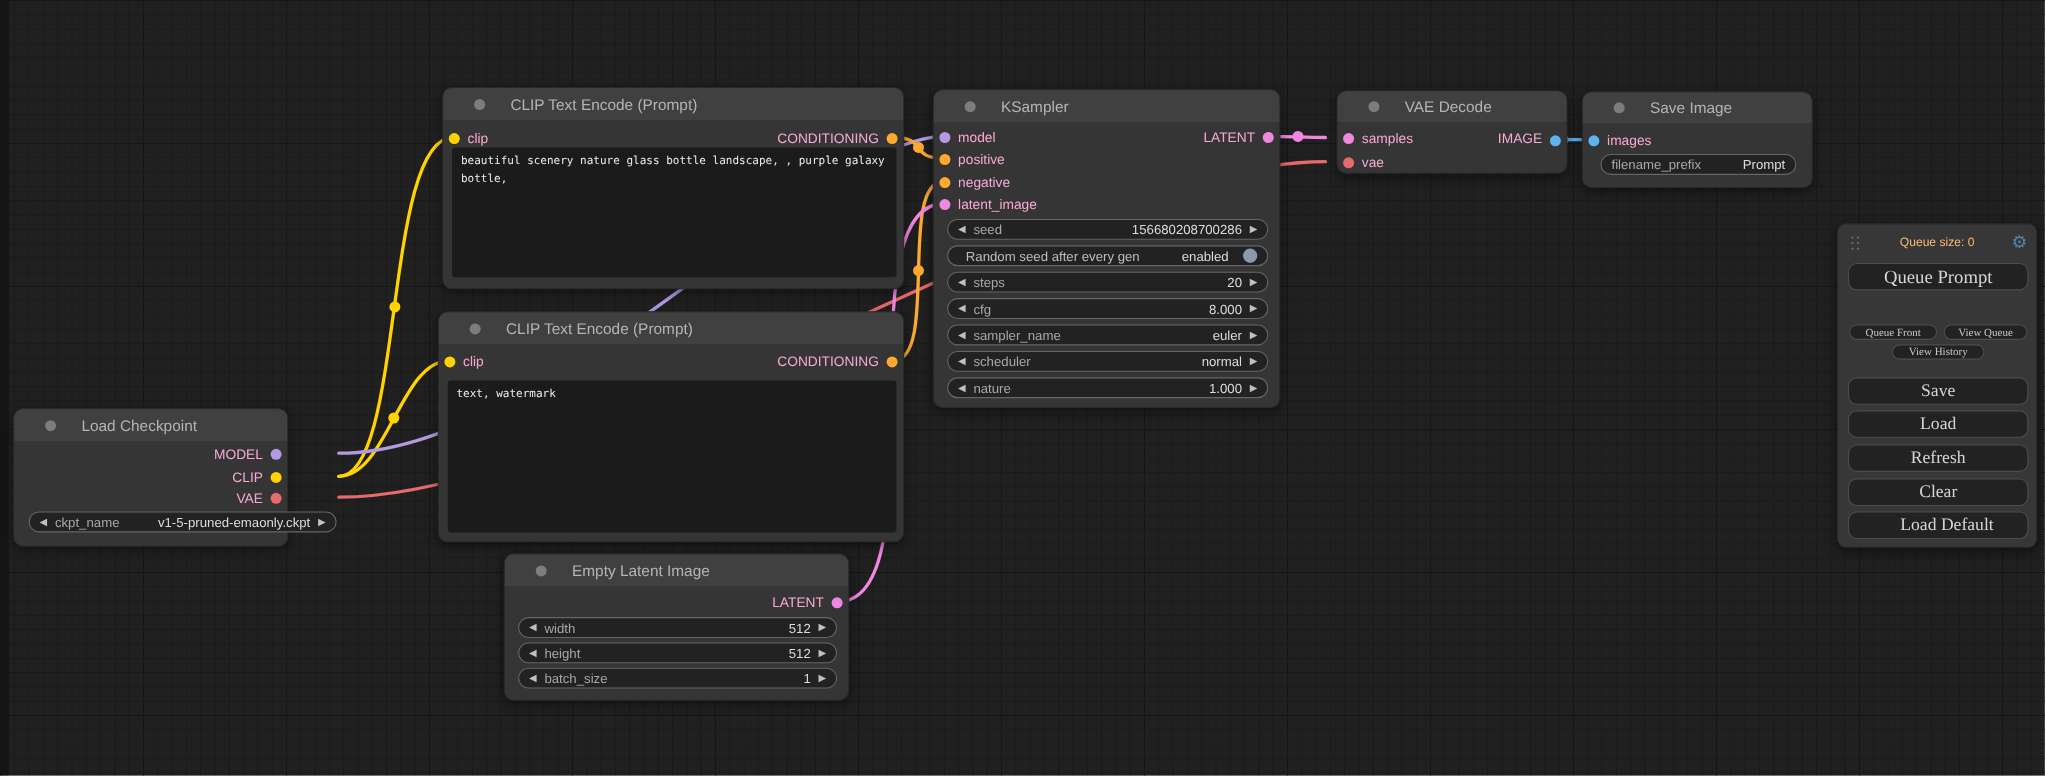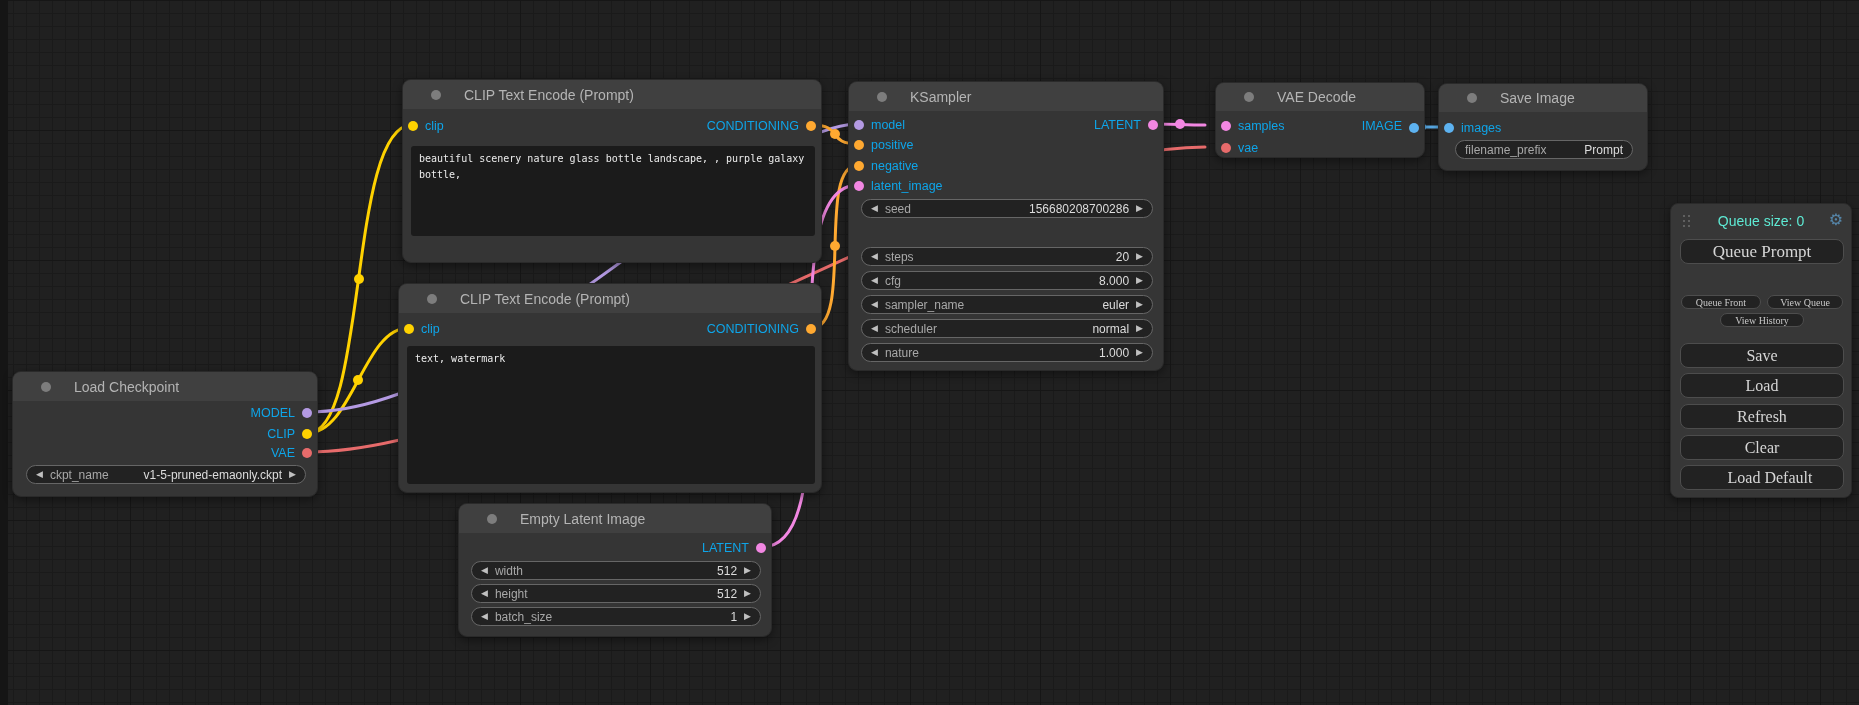--- a/index.html
+++ b/index.html
@@ -14,40 +14,40 @@
   .edge-strip{position:absolute;left:0;top:0;width:8px;height:705px;background:#151515;}
   svg.links{position:absolute;left:0;top:0;z-index:1;}
   .node{position:absolute;z-index:2;background:#353535;border:1px solid #2a2a2a;
     border-radius:9px;box-shadow:0 3px 10px rgba(0,0,0,.45);box-sizing:border-box;}
   .node-title{height:29px;background:#404040;border-radius:8px 8px 0 0;display:flex;
     align-items:center;gap:23px;padding:0 28px;box-sizing:border-box;}
   .node-title .tdot{width:10px;height:10px;border-radius:50%;background:#7d7d7d;flex:0 0 auto;}
   .node-title .ttext{color:#b4b4b4;font-size:14px;white-space:nowrap;}
   .slot-row{position:absolute;left:0;width:100%;height:14px;display:flex;
     justify-content:space-between;align-items:center;padding:0 22px;box-sizing:border-box;}
-  .slot-label{color:#0ea5e9;font-size:12.5px;white-space:nowrap;}
+  .slot-label{color:#f9a8d4;font-size:12.5px;white-space:nowrap;}
   .dot{position:absolute;width:10px;height:10px;border-radius:50%;z-index:3;}
   .dot.in{left:5px;} .dot.out{right:5px;}
   .pill{position:absolute;height:19px;background:#222;border:1px solid #666;
     border-radius:10px;display:flex;align-items:center;gap:7px;padding:0 9px;
     box-sizing:border-box;font-size:12px;}
   .pill .arrow{color:#c0c0c0;font-size:9px;line-height:1;flex:0 0 auto;}
   .pill .wlabel{color:#a8a8a8;white-space:nowrap;}
   .pill .wvalue{margin-left:auto;color:#dcdcdc;white-space:nowrap;}
   .pill .toggle{width:13px;height:13px;border-radius:50%;background:#8b99ae;flex:0 0 auto;margin-left:6px;}
   .prompt-box{position:absolute;background:#1b1b1b;border-radius:3px;color:#ececec;
     font-family:"DejaVu Sans Mono", monospace;font-size:10px;line-height:1.55;
     padding:5px 8px;box-sizing:border-box;white-space:pre-wrap;word-break:break-word;}
   
   #queue-panel{position:absolute;left:1670px;top:203px;width:182px;height:295px;z-index:4;
     background:#373737;border:1px solid #2a2a2a;border-radius:8px;
     box-shadow:0 3px 10px rgba(0,0,0,.5);box-sizing:border-box;}
   .qheader{position:absolute;left:0;top:7px;width:100%;height:20px;display:flex;
     align-items:center;justify-content:center;}
-  .qtitle{color:#5eead4;font-size:14px;}
+  .qtitle{color:#fdba74;font-size:11px;}
   .drag-dots{position:absolute;left:12px;top:4px;width:2px;height:2px;background:#6e6e6e;
     border-radius:50%;box-shadow:5px 0 0 #6e6e6e,0 5px 0 #6e6e6e,5px 5px 0 #6e6e6e,
     0 10px 0 #6e6e6e,5px 10px 0 #6e6e6e;}
   .gear{position:absolute;right:8px;top:-1px;font-size:16px;color:#5585a8;cursor:pointer;}
   .qbtn{position:absolute;left:9px;width:164px;background:#222;border:1px solid #4d4d4d;
     border-radius:8px;display:flex;align-items:center;justify-content:center;
     color:#d6d6d6;box-sizing:border-box;cursor:pointer;font-family:Liberation Serif, serif;}
   .qbtn.big{height:25px;font-size:16px;}
   .qbtn.small{height:14px;font-size:10px;border-radius:7px;color:#c8c8c8;}
   .extra-row{position:absolute;left:0;top:270px;width:100%;display:flex;gap:6px;
@@ -77,21 +77,21 @@
       <circle cx="358" cy="380" r="5" fill="#ffd200"></circle>
       <circle cx="757" cy="300" r="5" fill="#e76b6b"></circle>
       <circle cx="835" cy="134" r="5" fill="#ffa931"></circle>
       <circle cx="835" cy="246" r="5" fill="#ffa931"></circle>
       <circle cx="810" cy="366" r="5" fill="#f287e2"></circle>
       <circle cx="1180" cy="124" r="5" fill="#f287e2"></circle>
       <circle cx="1421" cy="127" r="5" fill="#5db2f0"></circle>
     </g>
   </svg>
 
-  <div class="node" style="left:12px;top:371px;width:306px;height:126px;">
+  <div class="node" style="left:12px;top:371px;width:250px;height:126px;">
     <div class="node-title">
       <span class="tdot"></span>
       <span class="ttext">Load Checkpoint</span>
     </div>
     <div class="slot-row" style="top:34px;justify-content:flex-end;">
       <span class="slot-label">MODEL</span>
     </div>
     <div class="slot-row" style="top:55px;justify-content:flex-end;">
       <span class="slot-label">CLIP</span>
     </div>
@@ -113,21 +113,21 @@
     <div class="node-title">
       <span class="tdot"></span>
       <span class="ttext">CLIP Text Encode (Prompt)</span>
     </div>
     <div class="slot-row" style="top:39px;">
       <span class="slot-label">clip</span>
       <span class="slot-label">CONDITIONING</span>
     </div>
     <span class="dot in" style="top:41px;background:#ffd200;"></span>
     <span class="dot out" style="top:41px;background:#ffa931;"></span>
-    <div class="prompt-box" style="left:8px;top:66px;width:404px;height:90px;">beautiful scenery nature glass bottle landscape, , purple galaxy bottle,</div>
+    <div class="prompt-box" style="left:8px;top:54px;width:404px;height:118px;">beautiful scenery nature glass bottle landscape, , purple galaxy bottle,</div>
   </div>
 
   <div class="node" style="left:398px;top:283px;width:424px;height:210px;">
     <div class="node-title">
       <span class="tdot"></span>
       <span class="ttext">CLIP Text Encode (Prompt)</span>
     </div>
     <div class="slot-row" style="top:38px;">
       <span class="slot-label">clip</span>
       <span class="slot-label">CONDITIONING</span>
@@ -188,20 +188,25 @@
     <span class="dot in" style="top:58px;background:#ffa931;"></span>
     <span class="dot in" style="top:79px;background:#ffa931;"></span>
     <span class="dot in" style="top:99px;background:#f287e2;"></span>
     <span class="dot out" style="top:38px;background:#f287e2;"></span>
 
     <div class="pill" style="left:12px;top:117px;width:292px;">
       <span class="arrow">◀</span>
       <span class="wlabel">seed</span>
       <span class="wvalue">156680208700286</span>
       <span class="arrow">▶</span>
+    </div>
+    <div class="pill" style="left:12px;top:141px;width:292px;padding-left:16px;">
+      <span class="wlabel" style="color:#bdbdbd;">Random seed after every gen</span>
+      <span class="wvalue">enabled</span>
+      <span class="toggle"></span>
     </div>
     <div class="pill" style="left:12px;top:165px;width:292px;">
       <span class="arrow">◀</span>
       <span class="wlabel">steps</span>
       <span class="wvalue">20</span>
       <span class="arrow">▶</span>
     </div>
     <div class="pill" style="left:12px;top:189px;width:292px;">
       <span class="arrow">◀</span>
       <span class="wlabel">cfg</span>

